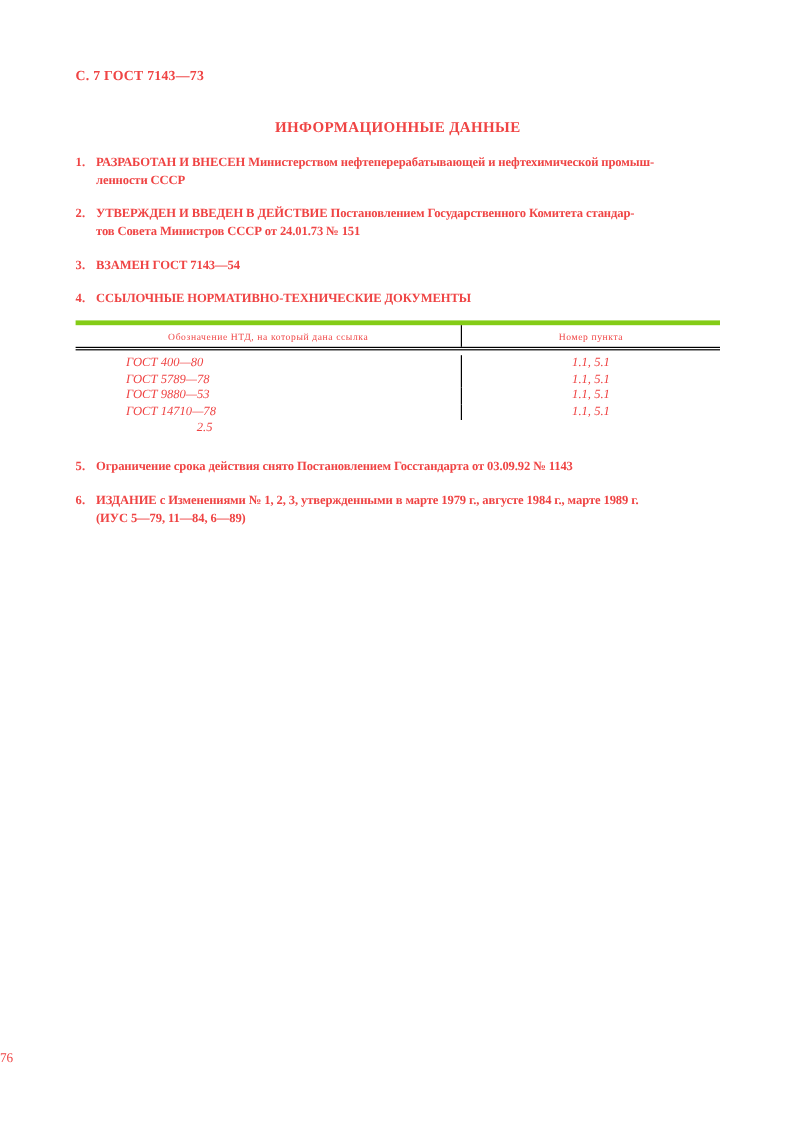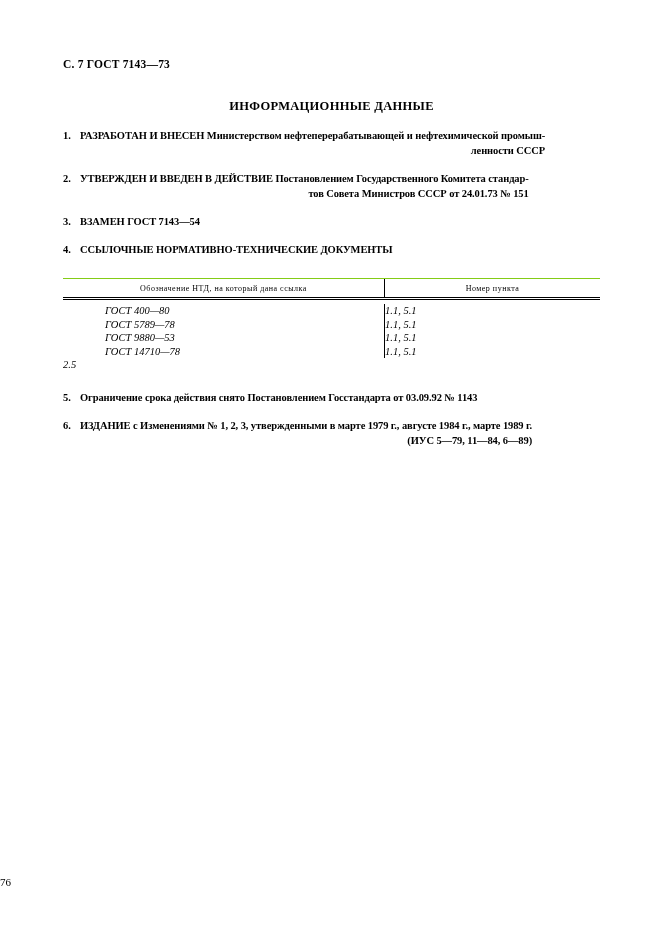--- a/index.html
+++ b/index.html
@@ -5,21 +5,21 @@
   html, body {
     margin: 0;
     padding: 0;
     background: #ffffff;
   }
   .page {
     position: relative;
     width: 661px;
     height: 936px;
     background: #ffffff;
-    color: #000000;
+    color: #ef4444;
     font-family: "Liberation Serif", "DejaVu Serif", serif;
     box-sizing: border-box;
     padding: 58px 61px 0 63px;
     overflow: hidden;
   }
   .doc-header {
     font-size: 11.5px;
     font-weight: bold;
     letter-spacing: 0.2px;
   }
@@ -39,26 +39,25 @@
     font-weight: bold;
     line-height: 15px;
   }
   .item:first-child { margin-top: 0; }
   .item-num {
     flex: 0 0 17px;
   }
   .item-text {
     white-space: pre-line;
     letter-spacing: -0.1px;
-    text-align: right;
   }
   
   .ref-table {
-    margin-top: 21px;
-    border-top: 1px solid #84cc16;
+    margin-top: 10px;
+    border-top: 4px solid #84cc16;
     width: 537px;
   }
   .t-head {
     display: flex;
     border-bottom: 3px double #000;
   }
   .t-head .t-col1, .t-head .t-col2 {
     font-size: 8px;
     letter-spacing: 0.5px;
     text-align: center;
@@ -66,20 +65,21 @@
     box-sizing: border-box;
   }
   .t-col1 {
     width: 322px;
     border-right: 1px solid #000;
     box-sizing: border-box;
   }
   .t-col2 {
     width: 215px;
     box-sizing: border-box;
+    text-align: center;
   }
   .t-body { padding-top: 4px; padding-bottom: 5px; font-style: italic; }
   .t-row {
     display: flex;
     font-size: 10.5px;
     line-height: 13.5px;
   }
   .t-row .t-col1 {
     padding-left: 42px;
     text-align: left;

